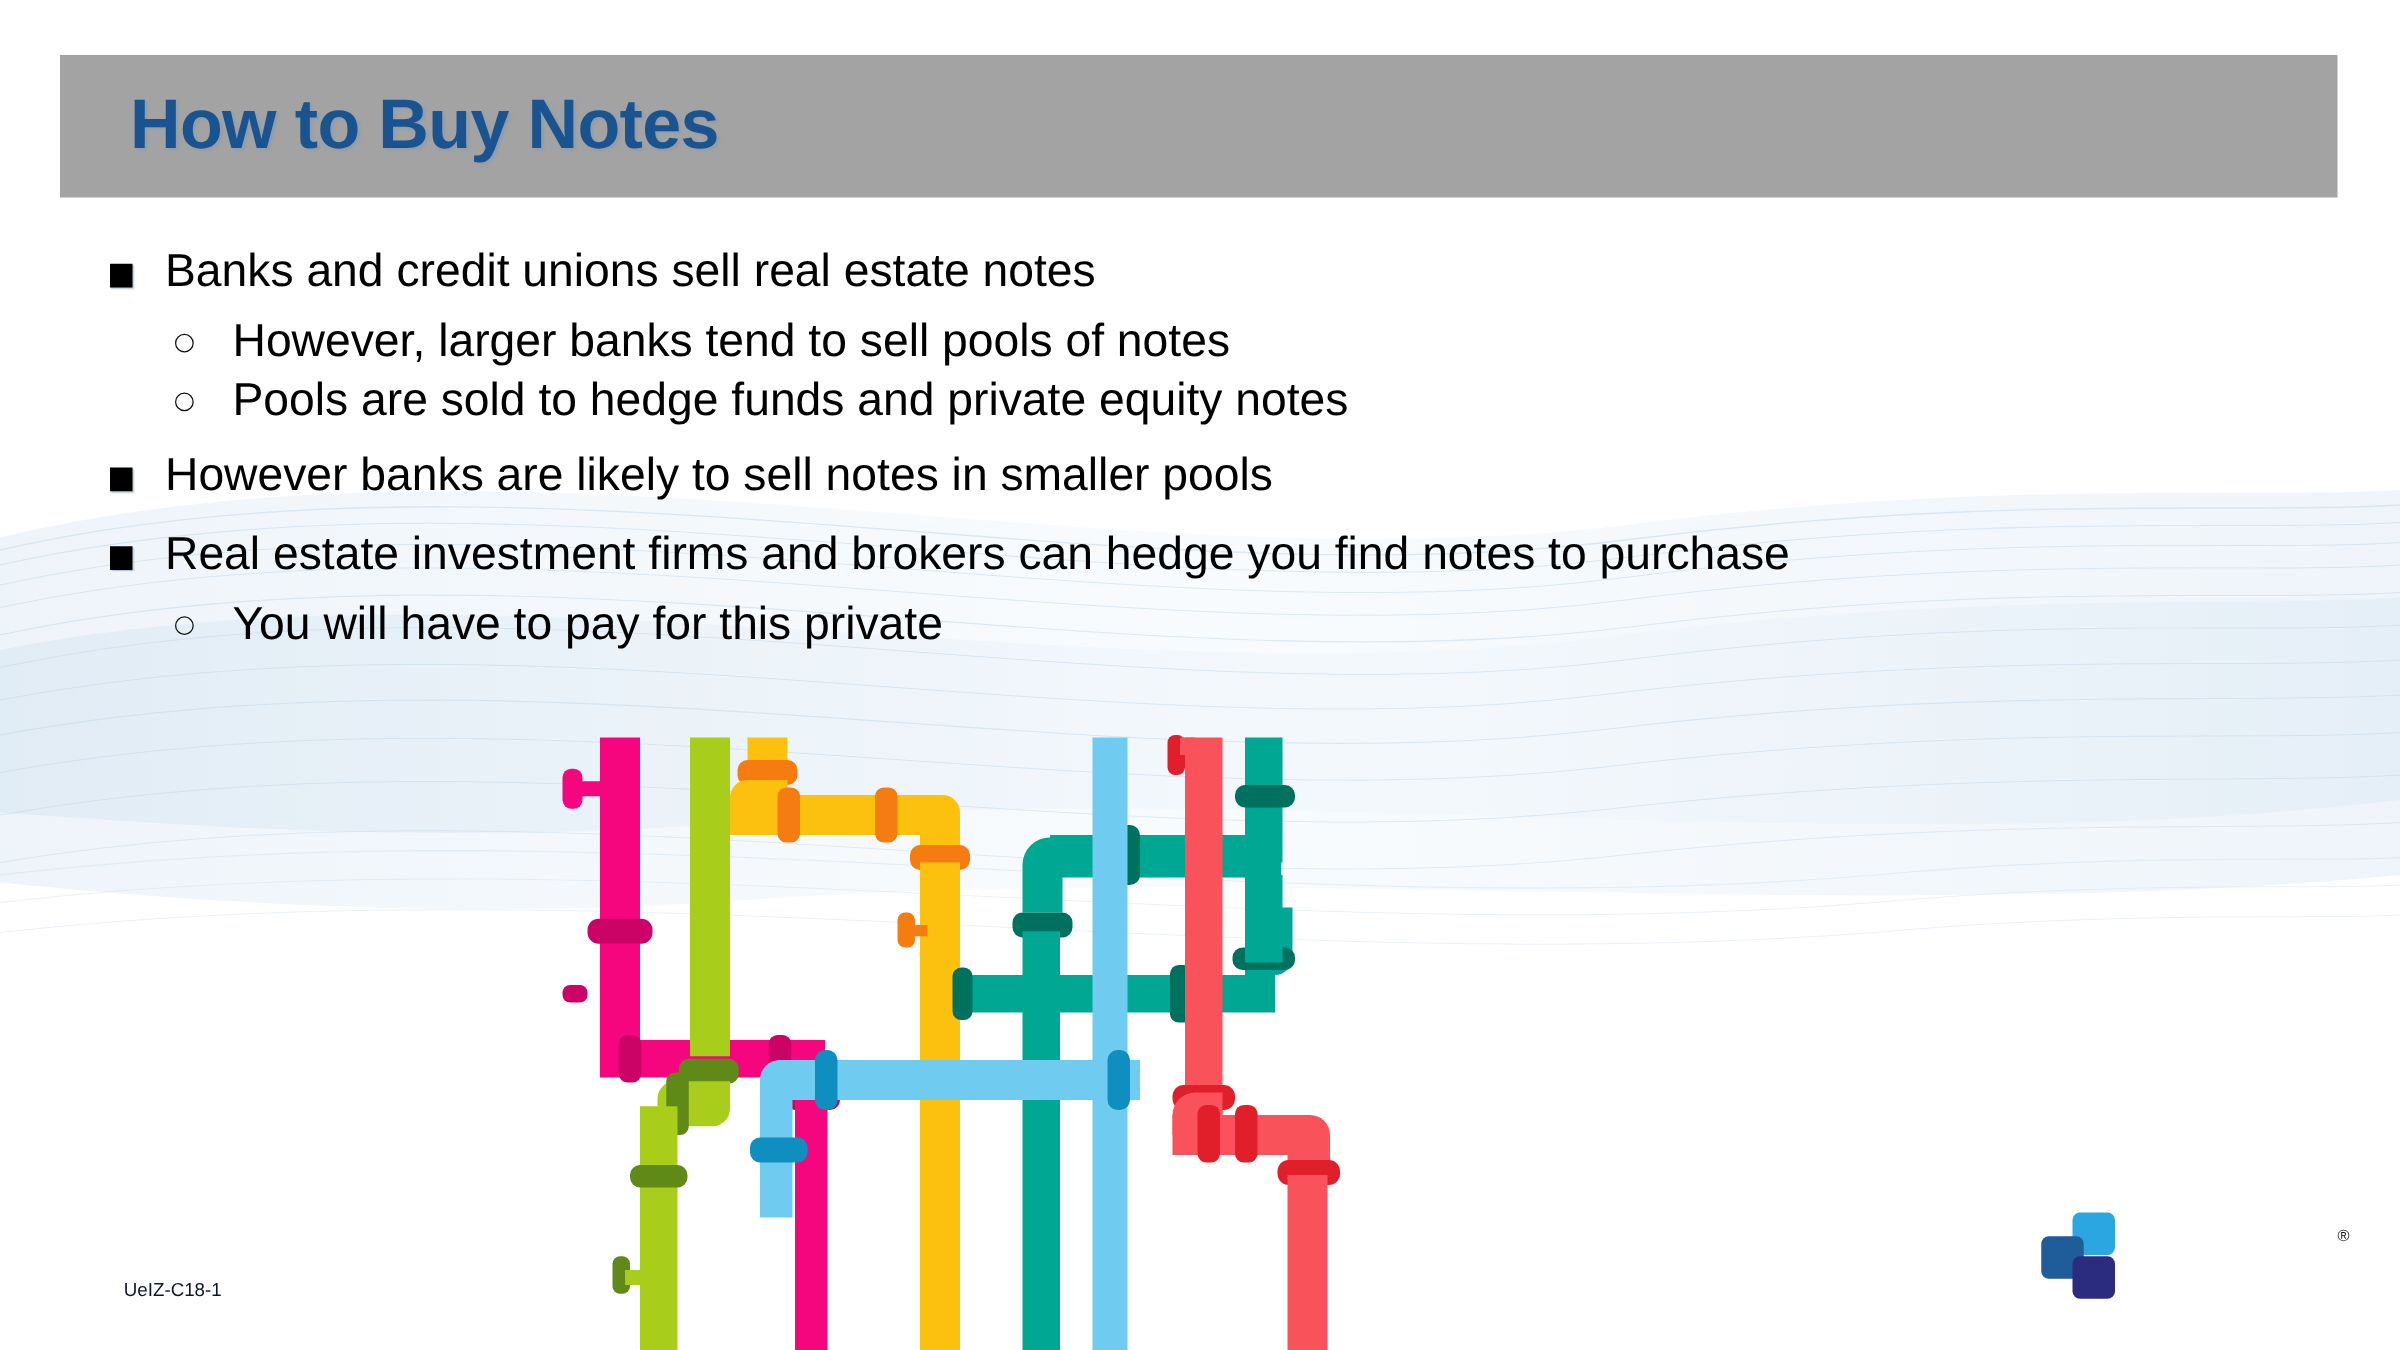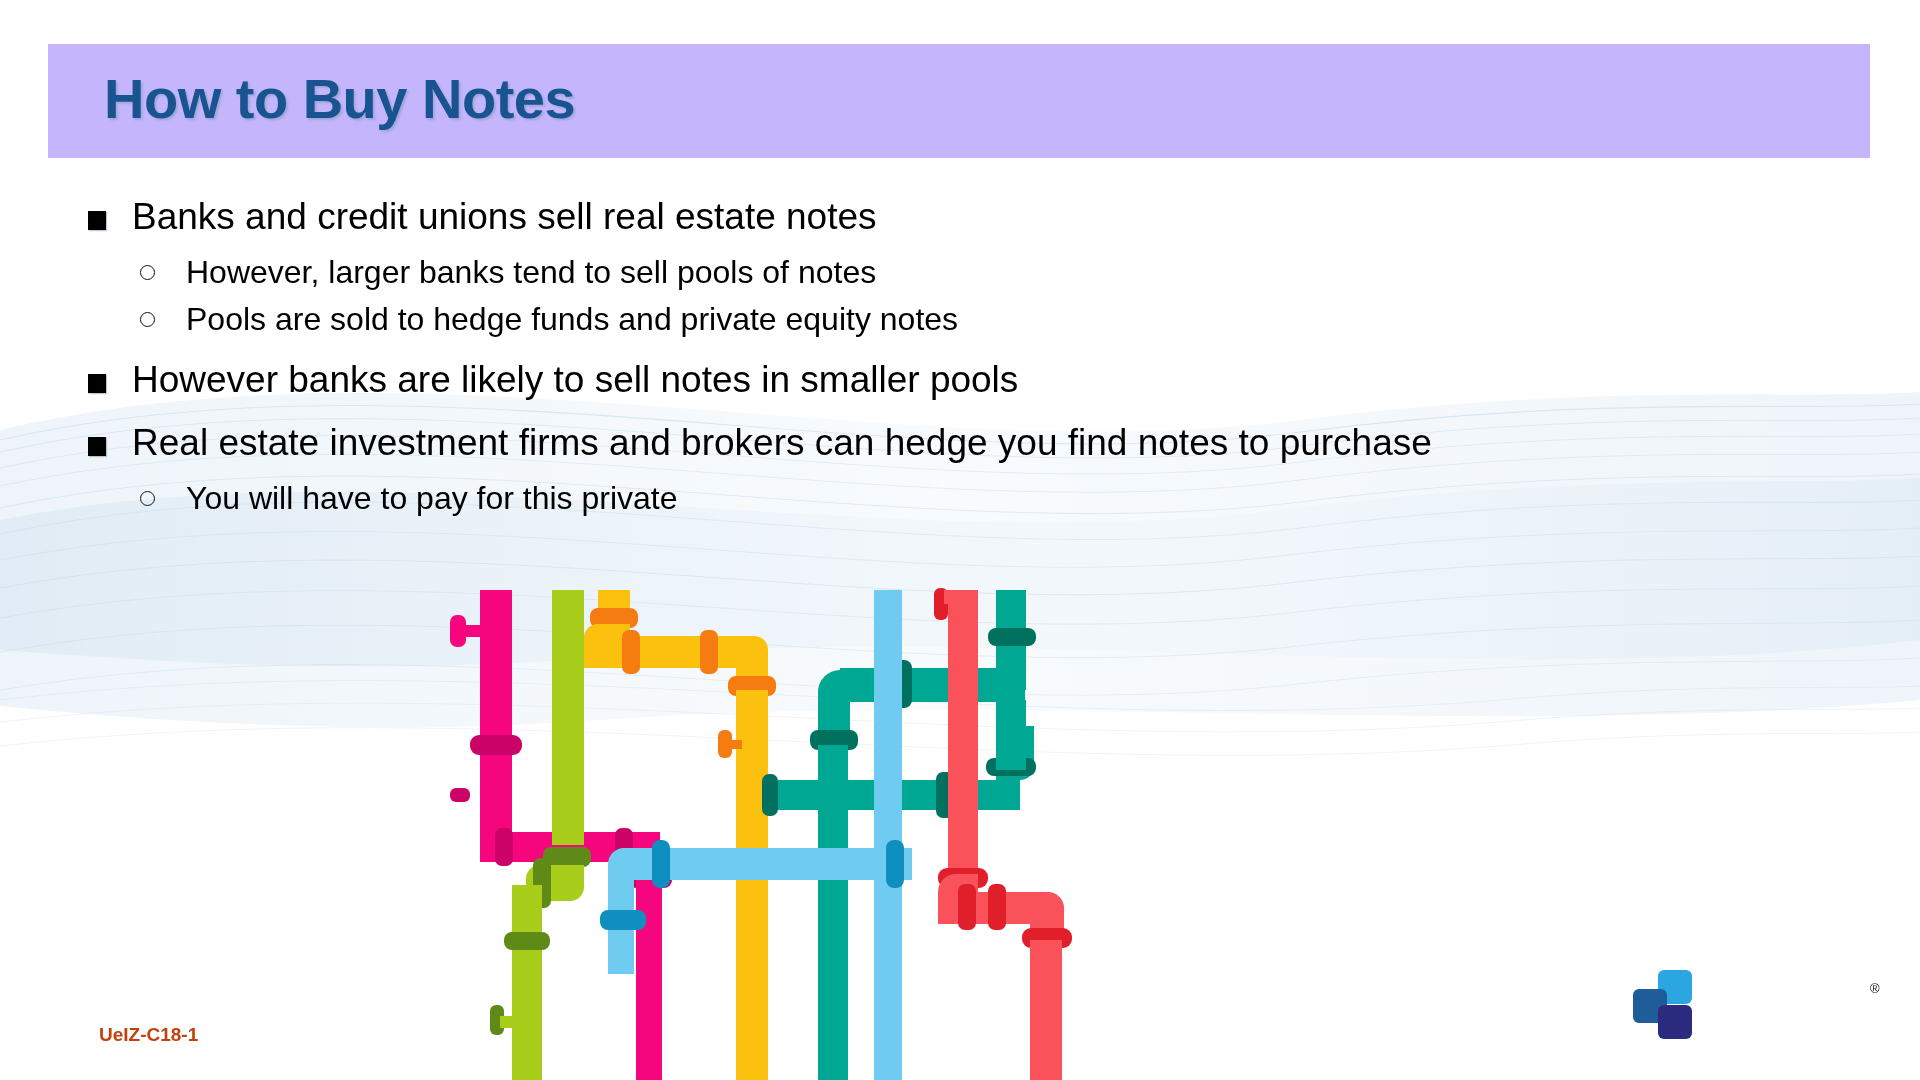--- a/index.html
+++ b/index.html
@@ -25,21 +25,21 @@
     pointer-events: none;
   }
 
   
   #title-banner {
     position: absolute;
     left: 48px;
     top: 44px;
     width: 1822px;
     height: 114px;
-    background: #c4b5fd;
+    background: #a3a3a3;
     z-index: 3;
   }
   #title-text {
     position: absolute;
     left: 56px;
     top: 22px;
     font-size: 56px;
     font-weight: bold;
     color: #1a5490;
     letter-spacing: -0.5px;
@@ -61,21 +61,21 @@
     color: #000000;
     justify-content: space-between;
   }
   .bullet-row.lvl1 {
     font-size: 37px;
     line-height: 53px;
     margin-top: 10px;
   }
   .bullet-row.lvl1:first-child { margin-top: 0; }
   .bullet-row.lvl2 {
-    font-size: 32px;
+    font-size: 37px;
     line-height: 47px;
     margin-left: 52px;
   }
   .mark {
     flex: 0 0 auto;
     display: inline-block;
     text-align: left;
   }
   .mark-square {
     width: 44px;
@@ -121,25 +121,24 @@
     height: 500px;
     z-index: 2;
     pointer-events: none;
   }
 
   
   #footer-code {
     position: absolute;
     left: 99px;
     top: 1024px;
-    font-size: 19px;
-    color: #c2410c;
+    font-size: 15px;
+    color: #0f172a;
     z-index: 5;
     white-space: nowrap;
-    font-weight: bold;
   }
 
   
   #logo {
     position: absolute;
     left: 1632px;
     top: 967px;
     width: 258px;
     height: 76px;
     z-index: 5;

